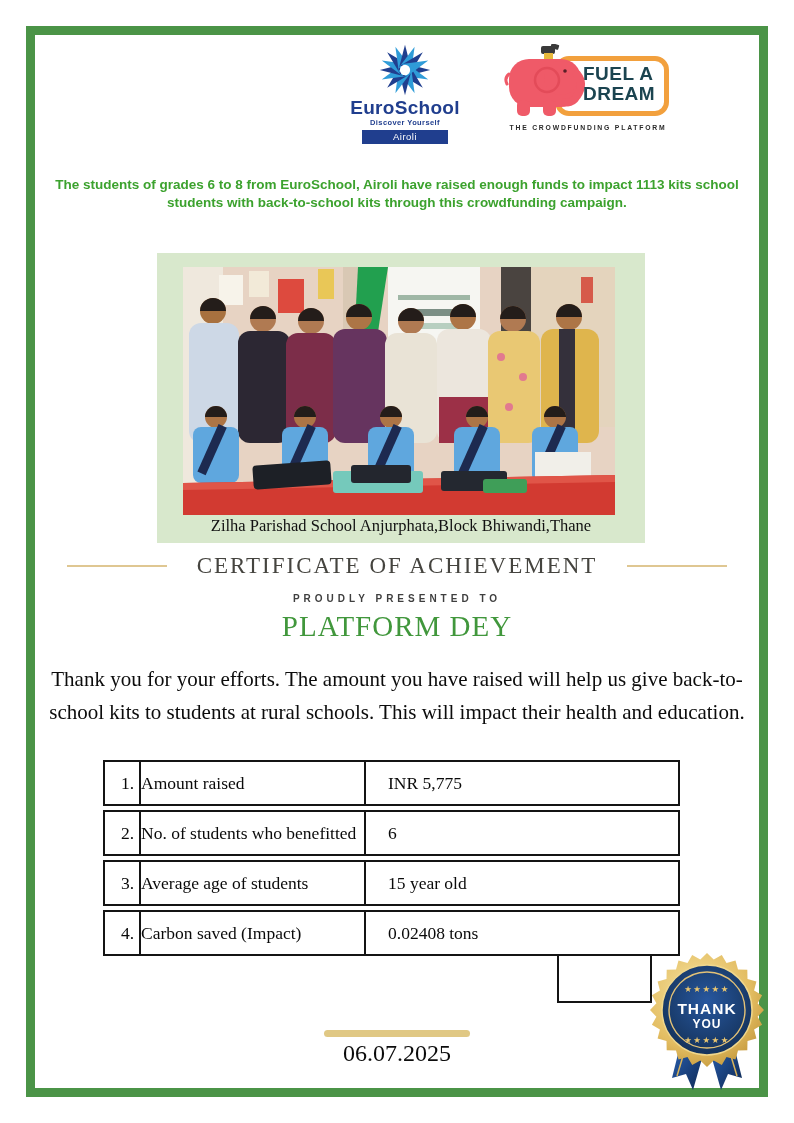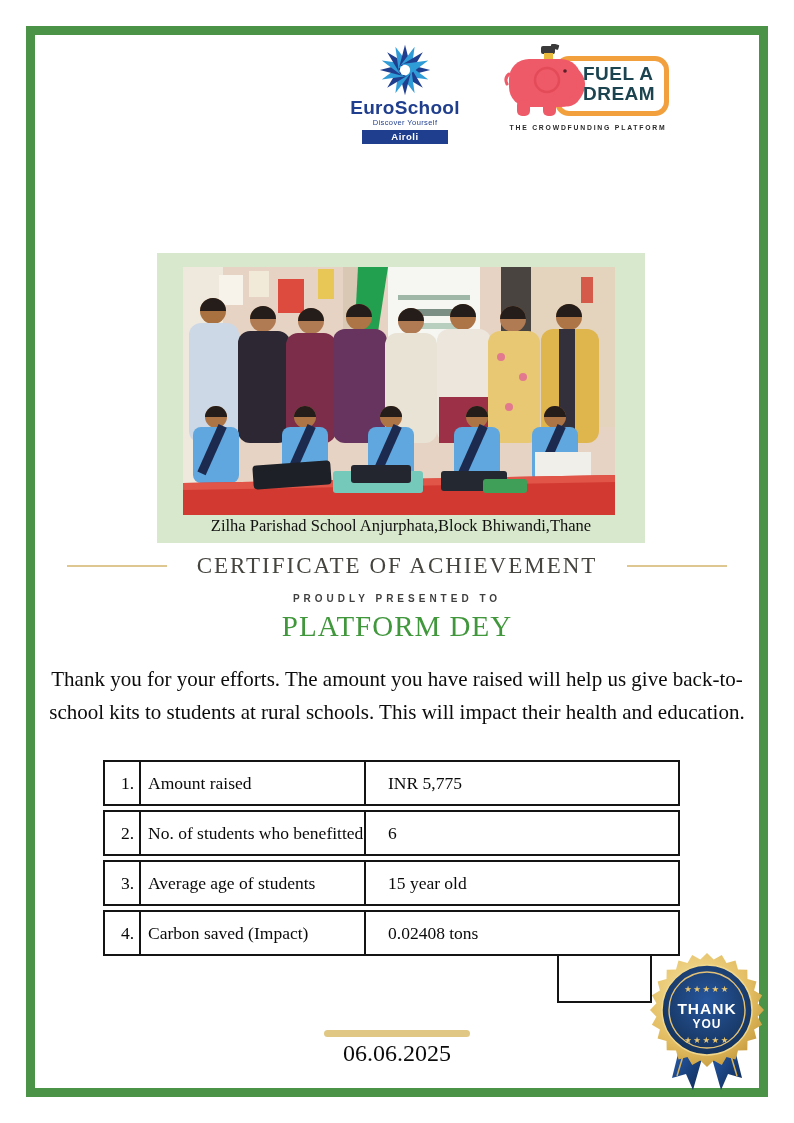--- a/index.html
+++ b/index.html
@@ -13,23 +13,23 @@
   .gs{position:absolute;left:148px;top:56px;color:#6cb33f;font-weight:700}
   .gs .l1{font-size:23px;line-height:24px;letter-spacing:.5px}
   .gs .l1 sup{font-size:9px;font-weight:400}
   .gs .l2{font-size:23px;line-height:24px;letter-spacing:.5px;display:flex;align-items:center}
   .gs .globe{display:inline-block;width:19px;height:19px;margin:0 1px;position:relative;top:1px}
   .gs .tag{font-size:9.5px;line-height:11px;letter-spacing:1.3px;color:#8f8f8f;font-weight:400;margin-top:4px}
 
   .es{position:absolute;left:340px;top:42px;width:130px;text-align:center}
   .es svg{display:block;margin:0 auto}
   .es .nm{font-size:19px;line-height:19px;font-weight:700;color:#203e8e;letter-spacing:.3px}
-  .es .dy{font-size:7.5px;line-height:9px;font-weight:400;color:#203e8e;margin-top:1px;letter-spacing:.4px}
+  .es .dy{font-size:7.5px;line-height:9px;font-weight:700;color:#203e8e;margin-top:1px;letter-spacing:.4px}
   .es .br{width:86px;height:14px;margin:3px auto 0;background:#203e8e;color:#fff;font-size:9.5px;
-          line-height:14px;font-weight:700;letter-spacing:.5px}
+          line-height:14px;font-weight:400;letter-spacing:.5px}
 
   .fd{position:absolute;left:503px;top:48px;width:170px;height:90px}
   .fd .ring{position:absolute;left:52px;top:8px;width:114px;height:60px;border:5px solid #f2a03d;border-radius:14px}
   .fd .eleph{position:absolute;left:0;top:-4px}
   .fd .words{position:absolute;left:80px;top:16px;width:86px;color:#1b4450;font-weight:800;
              font-size:19px;line-height:20px;letter-spacing:.5px}
   .fd .tag{position:absolute;left:-2px;top:76px;width:174px;text-align:center;color:#2a2a2a;
            font-size:6.8px;font-weight:700;letter-spacing:1.8px}
 
   
@@ -53,21 +53,21 @@
              font-family:"Liberation Serif",serif;font-size:29px;letter-spacing:1px;color:#41973c}
   .message{position:absolute;left:30px;top:663px;width:734px;text-align:center;z-index:3;color:#0c0c0c;
            font-family:"Liberation Serif",serif;font-size:21px;line-height:33px}
 
   
   .cert-table{position:absolute;left:103px;top:760px;width:577px;z-index:3;
               font-family:"Liberation Serif",serif;font-size:17.5px;color:#0a0a0a}
   .t-row{display:flex;height:46px;border:2px solid #141414;background:#fff;margin-bottom:4px}
   .t-num{width:36px;border-right:2px solid #141414;display:flex;align-items:center;
          justify-content:flex-end;padding-right:5px}
-  .t-label{width:225px;border-right:2px solid #141414;display:flex;align-items:center;padding-left:7px}
+  .t-label{width:225px;border-right:2px solid #141414;display:flex;align-items:center;}
   .t-value{flex:1;display:flex;align-items:center;padding-left:22px}
 
   
   .stamp-box{position:absolute;left:557px;top:951px;width:95px;height:52px;border:2px solid #141414;
              background:#fff;z-index:2}
   .badge{position:absolute;left:641px;top:950px;width:132px;height:142px;z-index:4}
   .date-line{position:absolute;left:324px;top:1030px;width:146px;height:7px;border-radius:4px;
              background:#e0c884;z-index:3}
   .date-txt{position:absolute;left:0;top:1040px;width:100%;text-align:center;z-index:3;color:#0c0c0c;
             font-family:"Liberation Serif",serif;font-size:24px}
@@ -124,20 +124,21 @@
         <path d="M6 30 q-5 4 -2 10" fill="none" stroke="#ef5a68" stroke-width="3" stroke-linecap="round"></path>
       </svg>
       <div class="words">
         <div>FUEL A</div>
         <div>DREAM</div>
       </div>
       <div class="tag">THE CROWDFUNDING PLATFORM</div>
     </div>
   </div>
 
+  <div class="statement">The students of grades 6 to 8 from EuroSchool, Airoli have raised enough funds to impact 1113 kits school students with back-to-school kits through this crowdfunding campaign.</div>
 
   <div class="photo-frame">
     <svg class="photo" width="432" height="248" viewBox="0 0 432 248">
       <rect width="432" height="248" fill="#e7d3c3"></rect>
       <rect x="0" y="0" width="40" height="248" fill="#efe8dd"></rect>
       <rect x="36" y="8" width="24" height="30" fill="#f7f3ea"></rect>
       <rect x="66" y="4" width="20" height="26" fill="#f2ead8"></rect>
       <rect x="95" y="12" width="26" height="34" fill="#dd4a3e"></rect>
       <rect x="135" y="2" width="16" height="30" fill="#e9c757"></rect>
       <rect x="160" y="0" width="36" height="70" fill="#d9c8b4"></rect>
@@ -277,14 +278,14 @@
       <circle cx="66" cy="60" r="45" fill="url(#nv)" stroke="#f0d78c" stroke-width="1.5"></circle>
       <circle cx="66" cy="60" r="38" fill="none" stroke="#e3c277" stroke-width="1.4"></circle>
       <text x="66" y="42" text-anchor="middle" font-family="Liberation Sans, sans-serif" font-size="8.5" letter-spacing="1.5" fill="#ecc76f">★★★★★</text>
       <text x="66" y="64" text-anchor="middle" font-family="Liberation Sans, sans-serif" font-size="15.5" font-weight="bold" letter-spacing="1" fill="#ffffff">THANK</text>
       <text x="66" y="78" text-anchor="middle" font-family="Liberation Sans, sans-serif" font-size="12" font-weight="bold" letter-spacing="1" fill="#ffffff">YOU</text>
       <text x="66" y="93" text-anchor="middle" font-family="Liberation Sans, sans-serif" font-size="8.5" letter-spacing="1.5" fill="#ecc76f">★★★★★</text>
     </svg>
   </div>
 
   <div class="date-line"></div>
-  <div class="date-txt">06.06.2025</div>
+  <div class="date-txt">06.07.2025</div>
 </div>
 
 </body></html>

